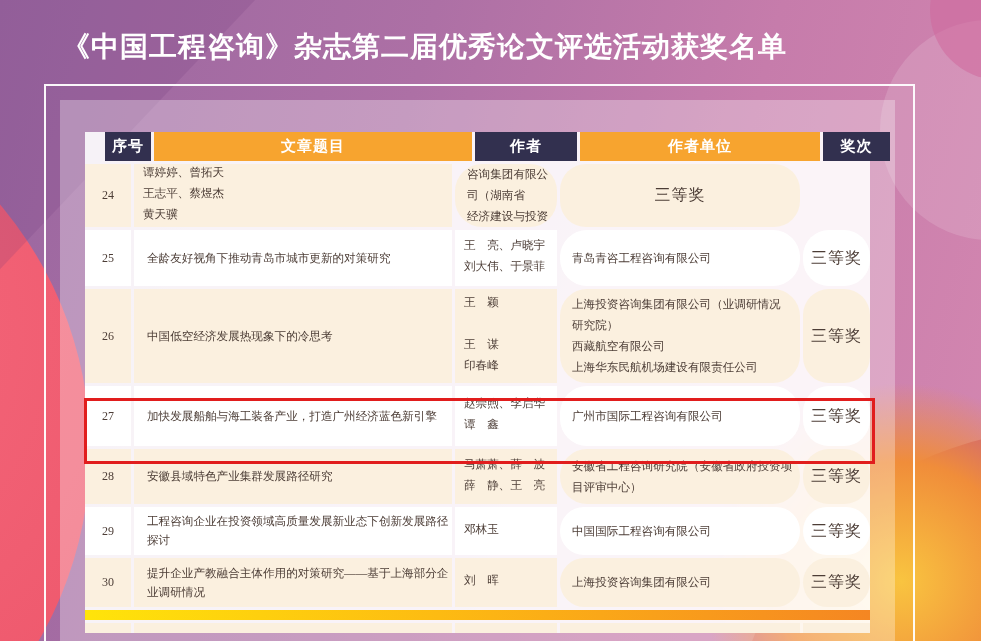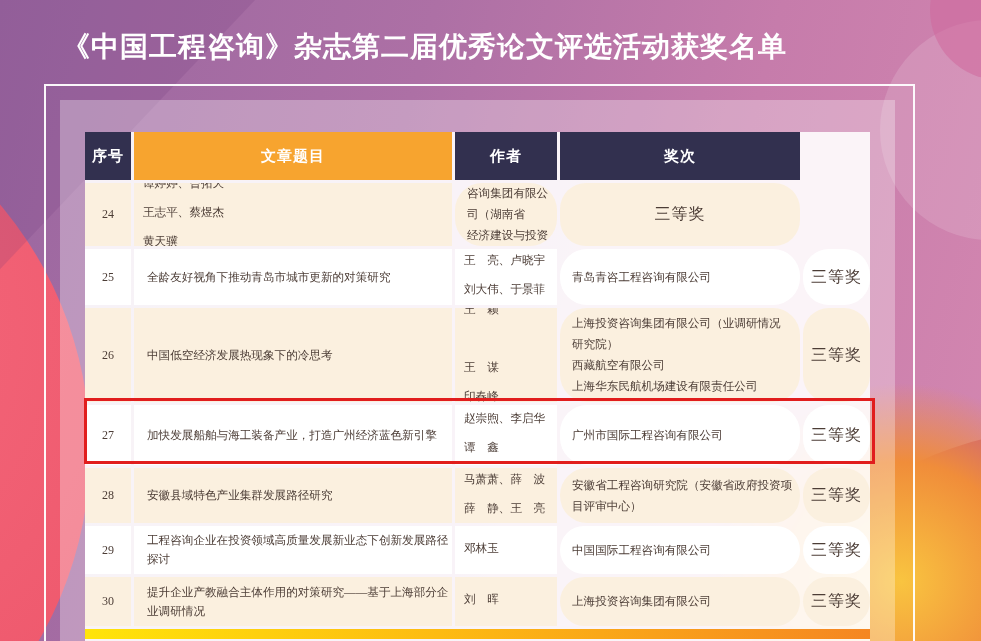--- a/index.html
+++ b/index.html
@@ -29,32 +29,32 @@
   }
 
   
   .tbl { position:absolute; left:85px; top:132px; width:785px;
          display:flex; flex-direction:column; gap:3px;
          background: rgba(255,255,255,0.88); }
   .row { display:grid; grid-template-columns:46px 318px 102px 240px 67px; gap:3px; }
   .cell { display:flex; align-items:center; overflow:hidden;
           font-family:"Liberation Serif", serif; color:var(--text_dark); }
 
-  .row.header { height:48px; }
+  .row.header { height:29px;padding-left:20px; }
   .row.header .cell { justify-content:center; color:#fff; font-family:"Liberation Sans",sans-serif;
                       font-size:15px; font-weight:bold; letter-spacing:1px; }
   .cell.navy   { background:var(--header_navy); }
   .cell.orange { background:var(--header_orange); }
 
   .row.cream .cell { background:var(--row_cream); }
   .row.white .cell { background:var(--row_white); }
 
   .cell-no    { justify-content:center; font-size:12px; }
   .cell-title { font-size:11.6px; line-height:19px; padding:2px 2px 2px 13px; white-space:pre-line; }
-  .cell-authors { font-size:11.6px; line-height:29px; padding:2px 1px 6px 9px; white-space:pre-line; }
+  .cell-authors { font-size:11.6px; line-height:21px; padding:2px 1px 6px 9px; white-space:pre-line; }
   .cell-unit  { font-size:11.6px; line-height:21px; padding:2px 4px 2px 12px; white-space:pre-line;border-radius:27px; }
   .cell-award { justify-content:center; font-size:16px; letter-spacing:1px;border-radius:26px; }
 
   .r0{height:63px} .r1{height:56px} .r2{height:94px} .r3{height:60px}
   .r4{height:55px} .r5{height:48px} .r6{height:49px}
 
   .bottom-bar { height:10px; width:100%;
     background: linear-gradient(90deg, var(--bar_yellow) 0%, #fdbb12 45%, var(--bar_orange) 100%); }
   .partial-row { height:10px; }
   .partial-row .cell { background:var(--row_cream); }
@@ -76,20 +76,21 @@
   <div class="frame"></div>
   <div class="panel"></div>
 
   <div class="page-title">《中国工程咨询》杂志第二届优秀论文评选活动获奖名单</div>
 
   <div class="tbl" id="tbl">
     <div class="row header">
       <div class="cell navy">序号</div>
       <div class="cell orange">文章题目</div>
       <div class="cell navy">作者</div>
+      <div class="cell orange">作者单位</div>
       <div class="cell navy">奖次</div>
     </div>
 
     <div class="row cream r0">
     <div class="cell cell-no">24</div>
     <div class="cell cell-authors">谭婷婷、曾拓天
 王志平、蔡煜杰
 黄天骥</div>
     <div class="cell cell-unit">湖南省国际工程咨询集团有限公司（湖南省
 经济建设与投资决策研究智库）</div>

